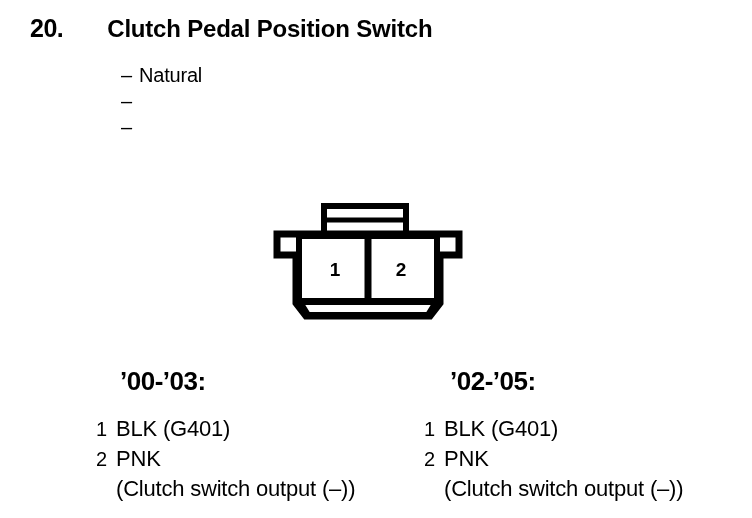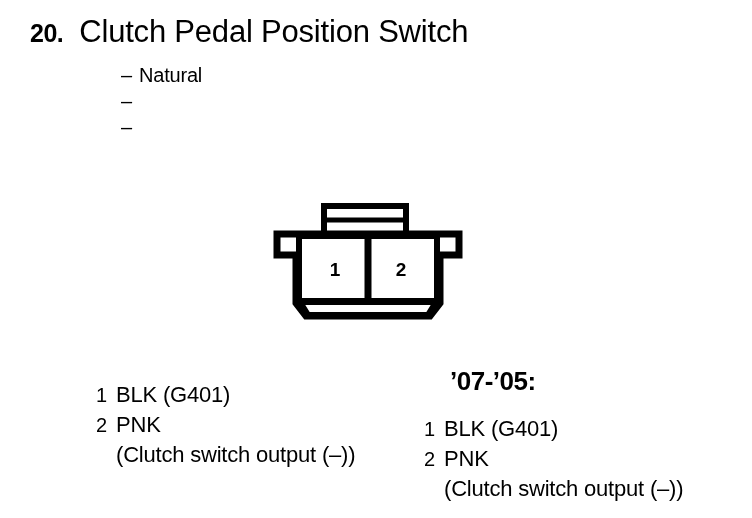--- a/index.html
+++ b/index.html
@@ -31,23 +31,23 @@
     display: flex;
     align-items: baseline;
     white-space: nowrap;
   }
   .header-number {
     font-size: 25px;
     font-weight: bold;
     letter-spacing: -0.5px;
   }
   .header-title {
-    font-size: 31px;
-    font-weight: normal;
-    margin-left: 16px;
+    font-size: 24px;
+    font-weight: bold;
+    margin-left: 44px;
     letter-spacing: -0.2px;
   }
 
   
   .bullets {
     position: absolute;
     left: 121px;
     top: 64px;
   }
   .bullet-row {
@@ -166,38 +166,39 @@
       <line x1="98" y1="38" x2="98" y2="103" stroke="#000000" stroke-width="7"></line>
 
       <path d="M 30,104 L 166,104 L 158,117 L 38,117 Z" fill="#ffffff" stroke="#000000" stroke-width="6" stroke-linejoin="miter"></path>
 
       <text class="pin-num" x="65" y="78" text-anchor="middle">1</text>
       <text class="pin-num" x="131" y="78" text-anchor="middle">2</text>
     </svg>
   </div>
 
   <div class="pinout-col col-left">
+    <div class="year-label">’00-’03:</div>
     <div class="pin-list">
       <div class="pin-row">
         <span class="pin-index">1</span>
         <span class="pin-desc">BLK (G401)</span>
       </div>
       <div class="pin-row">
         <span class="pin-index">2</span>
         <span class="pin-desc">PNK</span>
       </div>
       <div class="pin-row continuation">
         <span class="pin-index"></span>
         <span class="pin-desc">(Clutch switch output (–))</span>
       </div>
     </div>
   </div>
 
   <div class="pinout-col col-right">
-    <div class="year-label">’07-’05:</div>
+    <div class="year-label">’02-’05:</div>
     <div class="pin-list">
       <div class="pin-row">
         <span class="pin-index">1</span>
         <span class="pin-desc">BLK (G401)</span>
       </div>
       <div class="pin-row">
         <span class="pin-index">2</span>
         <span class="pin-desc">PNK</span>
       </div>
       <div class="pin-row continuation">

